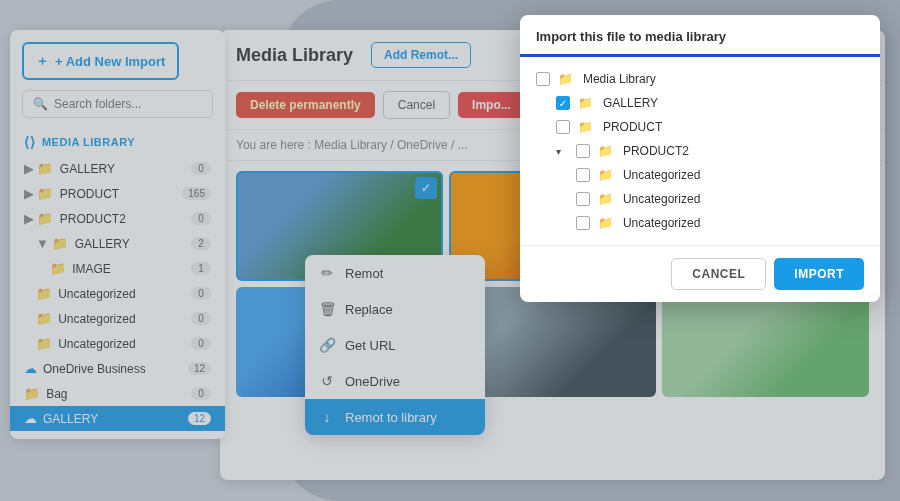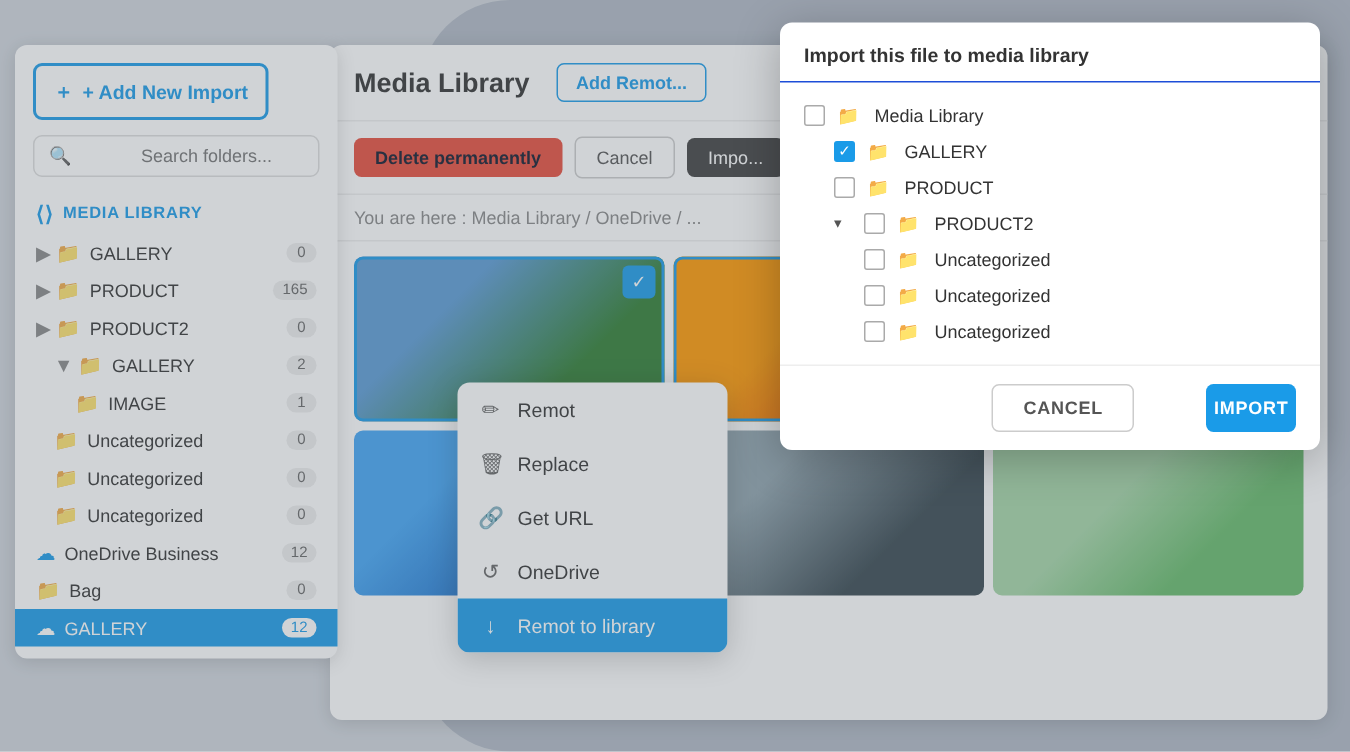--- a/index.html
+++ b/index.html
@@ -62,21 +62,20 @@
       gap: 6px;
     }
 
     .search-box input {
       border: none;
       outline: none;
       font-size: 12px;
       color: #999;
       width: 100%;
       background: transparent;
-      margin-left: 40px;
     }
 
     .search-icon {
       color: #999;
       font-size: 12px;
     }
 
     .media-library-label {
       display: flex;
       align-items: center;
@@ -172,46 +171,46 @@
       display: flex;
       align-items: center;
       padding: 10px 16px;
       gap: 8px;
       border-bottom: 1px solid #eee;
     }
 
     .btn-delete {
       padding: 6px 14px;
       background: #e74c3c;
-      color: #0f172a;
+      color: #fef9c3;
       border: none;
       border-radius: 5px;
       font-size: 12px;
       font-weight: 600;
       cursor: pointer;
     }
 
     .btn-cancel {
       padding: 6px 14px;
       background: #fff;
       color: #555;
       border: 1px solid #ccc;
       border-radius: 5px;
       font-size: 12px;
       cursor: pointer;
     }
 
     .btn-import {
       padding: 6px 14px;
-      background: #404040;
+      background: #ef4444;
       color: #fff;
       border: none;
       border-radius: 5px;
       font-size: 12px;
-      font-weight: 400;
+      font-weight: 700;
       cursor: pointer;
     }
 
     .breadcrumb {
       padding: 8px 16px;
       font-size: 12px;
       color: #888;
       border-bottom: 1px solid #eee;
     }
 
@@ -304,21 +303,21 @@
       box-shadow: 0 6px 30px rgba(0,0,0,0.25);
       z-index: 30;
       overflow: hidden;
     }
 
     .dialog-header {
       padding: 14px 16px 10px;
       font-size: 13px;
       font-weight: 600;
       color: #333;
-      border-bottom: 1px solid #1d4ed8;
+      border-bottom: 3px solid #1d4ed8;
     }
 
     .dialog-body {
       padding: 10px 16px;
     }
 
     .tree-item {
       display: flex;
       align-items: center;
       gap: 8px;
@@ -363,30 +362,29 @@
       border-radius: 5px;
       background: #fff;
       color: #555;
       font-size: 12px;
       font-weight: 600;
       cursor: pointer;
       letter-spacing: 0.5px;
     }
 
     .btn-dialog-import {
-      padding: 8px 5px;
+      padding: 8px 20px;
       border: none;
       border-radius: 5px;
       background: #1a9be8;
       color: #fff;
       font-size: 12px;
       font-weight: 700;
       cursor: pointer;
       letter-spacing: 0.5px;
-      margin-left: 40px;
     }
 
     
     .overlay {
       position: absolute;
       inset: 0;
       background: rgba(100,110,120,0.3);
       z-index: 25;
     }
   </style>

